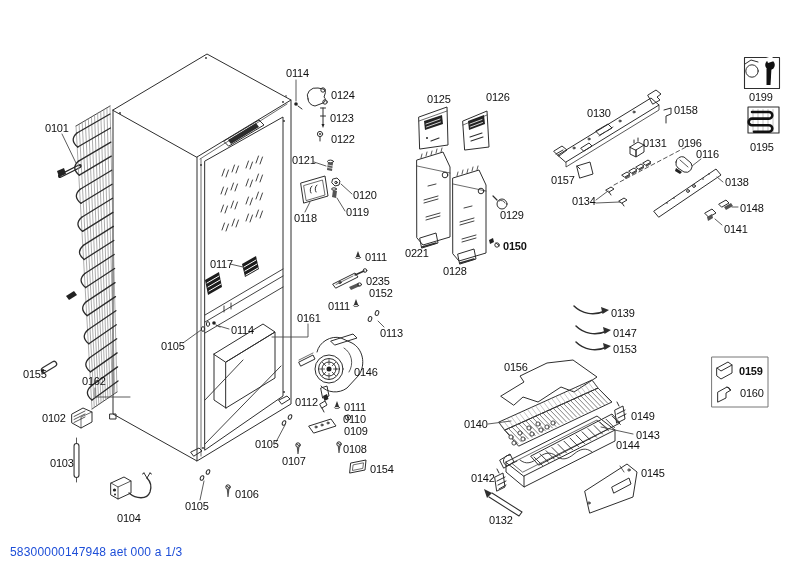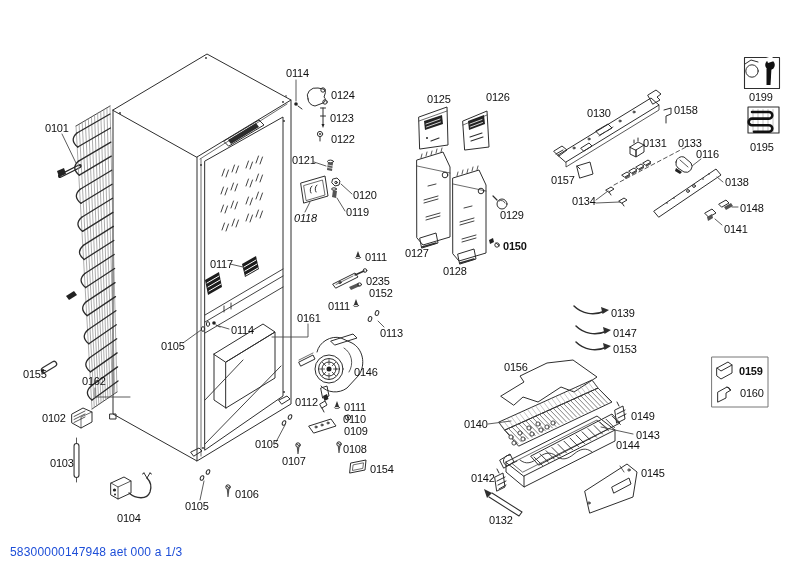--- a/index.html
+++ b/index.html
@@ -539,21 +539,21 @@
 
 <div id="label-layer">
       <div class="part-label" style="left: 45px; top: 123px;">0101</div>
       <div class="part-label" style="left: 286px; top: 68px;">0114</div>
       <div class="part-label" style="left: 331px; top: 90px;">0124</div>
       <div class="part-label" style="left: 330px; top: 113px;">0123</div>
       <div class="part-label" style="left: 331px; top: 134px;">0122</div>
       <div class="part-label" style="left: 292px; top: 155px;">0121</div>
       <div class="part-label" style="left: 353px; top: 190px;">0120</div>
       <div class="part-label" style="left: 346px; top: 207px;">0119</div>
-      <div class="part-label" style="left: 294px; top: 213px; font-style: italic;">0118</div>
+      <div class="part-label" style="left: 294px; top: 213px;">0118</div>
       <div class="part-label" style="left: 210px; top: 259px;">0117</div>
       <div class="part-label" style="left: 365px; top: 252px;">0111</div>
       <div class="part-label" style="left: 366px; top: 276px;">0235</div>
       <div class="part-label" style="left: 369px; top: 288px;">0152</div>
       <div class="part-label" style="left: 328px; top: 301px;">0111</div>
       <div class="part-label" style="left: 297px; top: 313px;">0161</div>
       <div class="part-label" style="left: 380px; top: 328px;">0113</div>
       <div class="part-label" style="left: 231px; top: 325px;">0114</div>
       <div class="part-label" style="left: 161px; top: 341px;">0105</div>
       <div class="part-label" style="left: 354px; top: 367px;">0146</div>
@@ -567,29 +567,29 @@
       <div class="part-label" style="left: 343px; top: 444px;">0108</div>
       <div class="part-label" style="left: 255px; top: 439px;">0105</div>
       <div class="part-label" style="left: 282px; top: 456px;">0107</div>
       <div class="part-label" style="left: 370px; top: 464px;">0154</div>
       <div class="part-label" style="left: 50px; top: 458px;">0103</div>
       <div class="part-label" style="left: 117px; top: 513px;">0104</div>
       <div class="part-label" style="left: 185px; top: 501px;">0105</div>
       <div class="part-label" style="left: 235px; top: 489px;">0106</div>
       <div class="part-label" style="left: 427px; top: 94px;">0125</div>
       <div class="part-label" style="left: 486px; top: 92px;">0126</div>
-      <div class="part-label" style="left: 405px; top: 248px;">0127</div>
+      <div class="part-label" style="left: 405px; top: 248px;">0221</div>
       <div class="part-label" style="left: 443px; top: 266px;">0128</div>
       <div class="part-label" style="left: 500px; top: 210px;">0129</div>
       <div class="part-label" style="left: 503px; top: 241px; font-weight: bold;">0150</div>
       <div class="part-label" style="left: 587px; top: 108px;">0130</div>
       <div class="part-label" style="left: 674px; top: 105px;">0158</div>
       <div class="part-label" style="left: 551px; top: 175px;">0157</div>
       <div class="part-label" style="left: 643px; top: 138px;">0131</div>
-      <div class="part-label" style="left: 678px; top: 138px;">0133</div>
+      <div class="part-label" style="left: 678px; top: 138px;">0196</div>
       <div class="part-label" style="left: 696px; top: 149px;">0116</div>
       <div class="part-label" style="left: 572px; top: 196px;">0134</div>
       <div class="part-label" style="left: 725px; top: 177px;">0138</div>
       <div class="part-label" style="left: 740px; top: 203px;">0148</div>
       <div class="part-label" style="left: 724px; top: 224px;">0141</div>
       <div class="part-label" style="left: 749px; top: 92px;">0199</div>
       <div class="part-label" style="left: 750px; top: 142px;">0195</div>
       <div class="part-label" style="left: 611px; top: 308px;">0139</div>
       <div class="part-label" style="left: 613px; top: 328px;">0147</div>
       <div class="part-label" style="left: 613px; top: 344px;">0153</div>

